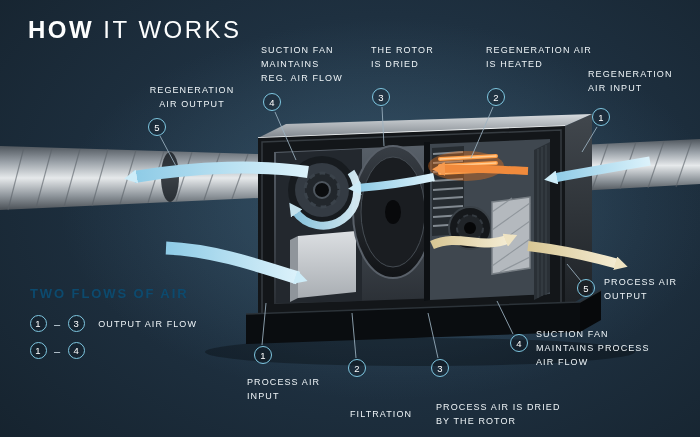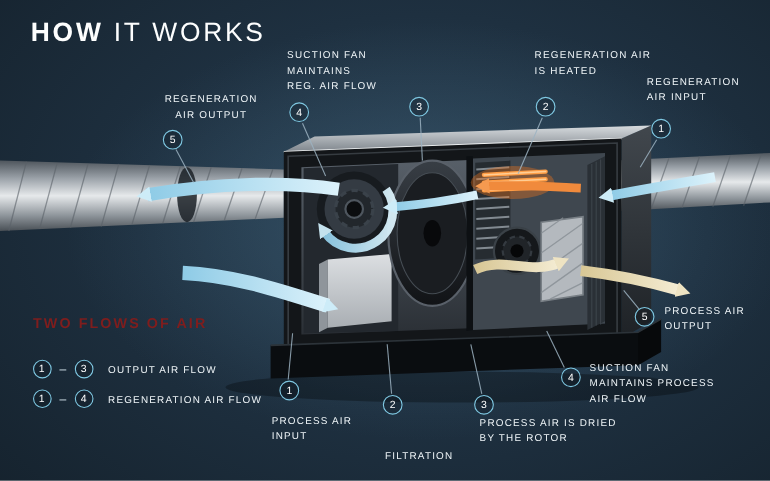--- a/index.html
+++ b/index.html
@@ -20,21 +20,21 @@
   }
   .center { text-align:center; }
   .badge {
     position:absolute; width:18px; height:18px; border-radius:50%;
     border:1.5px solid var(--accent-blue,#7fc8e2);
     color:#fff; font-size:9.5px; font-weight:500;
     display:flex; align-items:center; justify-content:center;
     background:rgba(10,20,28,0.25);
   }
   .legend { position:absolute; left:30px; top:286px; }
-  .legend-title { font-size:13px; font-weight:700; letter-spacing:1.9px; color:#7f1d1d; margin-bottom:26px; }
+  .legend-title { font-size:13px; font-weight:700; letter-spacing:1.9px; color:#0c4a6e; margin-bottom:14px; }
   .legend-row { display:flex; align-items:center; gap:6px; margin-bottom:10px; font-size:9px; letter-spacing:1.1px; }
   .legend-row .badge { position:static; width:17px; height:17px; flex:none; }
   .legend-row .dash { color:#d5e4ed; font-size:11px; padding:0 1px; }
   .legend-row .label { margin-left:7px; color:#eef4f7; }
 </style>
 </head>
 <body>
 
 <div class="stage">
 
@@ -238,30 +238,32 @@
     </g>
   </svg>
 
   <h1 class="title"><span class="bold">HOW</span><span> IT WORKS</span></h1>
 
   <div class="callout-label center" style="left:136px; top:84px; width:112px;">REGENERATION
 AIR OUTPUT</div>
   <div class="callout-label" style="left:261px; top:44px;">SUCTION FAN
 MAINTAINS
 REG. AIR FLOW</div>
+  <div class="callout-label" style="left:371px; top:44px;">THE ROTOR
+IS DRIED</div>
   <div class="callout-label" style="left:486px; top:44px;">REGENERATION AIR
 IS HEATED</div>
   <div class="callout-label" style="left:588px; top:68px;">REGENERATION
 AIR INPUT</div>
   <div class="callout-label" style="left:604px; top:276px;">PROCESS AIR
 OUTPUT</div>
   <div class="callout-label" style="left:536px; top:328px;">SUCTION FAN
 MAINTAINS PROCESS
 AIR FLOW</div>
-  <div class="callout-label" style="left:436px; top:378px;">PROCESS AIR IS DRIED
+  <div class="callout-label" style="left:436px; top:401px;">PROCESS AIR IS DRIED
 BY THE ROTOR</div>
   <div class="callout-label" style="left:350px; top:388px;margin-top:20px;">FILTRATION</div>
   <div class="callout-label" style="left:247px; top:376px;">PROCESS AIR
 INPUT</div>
 
   <div class="badge" style="left:148px; top:118px;">5</div>
   <div class="badge" style="left:263px; top:93px;">4</div>
   <div class="badge" style="left:372px; top:88px;">3</div>
   <div class="badge" style="left:487px; top:88px;">2</div>
   <div class="badge" style="left:592px; top:108px;">1</div>
@@ -276,17 +278,16 @@
     <div class="legend-row">
       <span class="badge">1</span>
       <span class="dash">–</span>
       <span class="badge">3</span>
       <span class="label">OUTPUT AIR FLOW</span>
     </div>
     <div class="legend-row">
       <span class="badge">1</span>
       <span class="dash">–</span>
       <span class="badge">4</span>
-      <span class="label">REGENERATION AIR FLOW</span>
     </div>
   </div>
 
 </div>
 
 </body></html>

